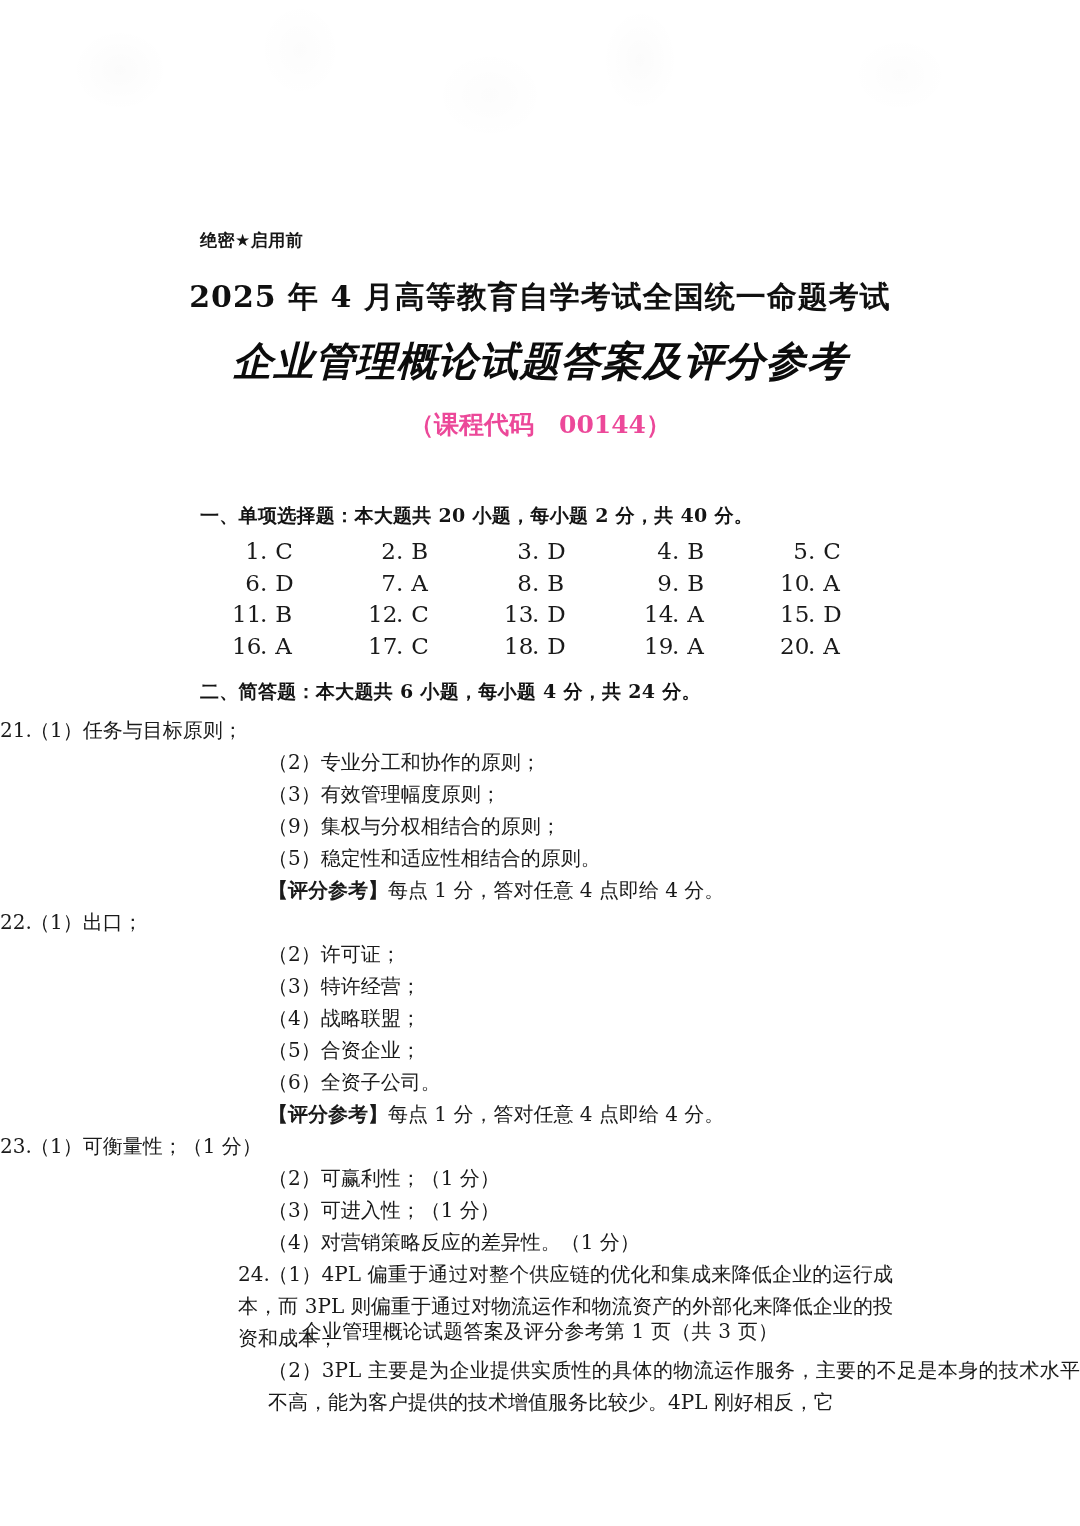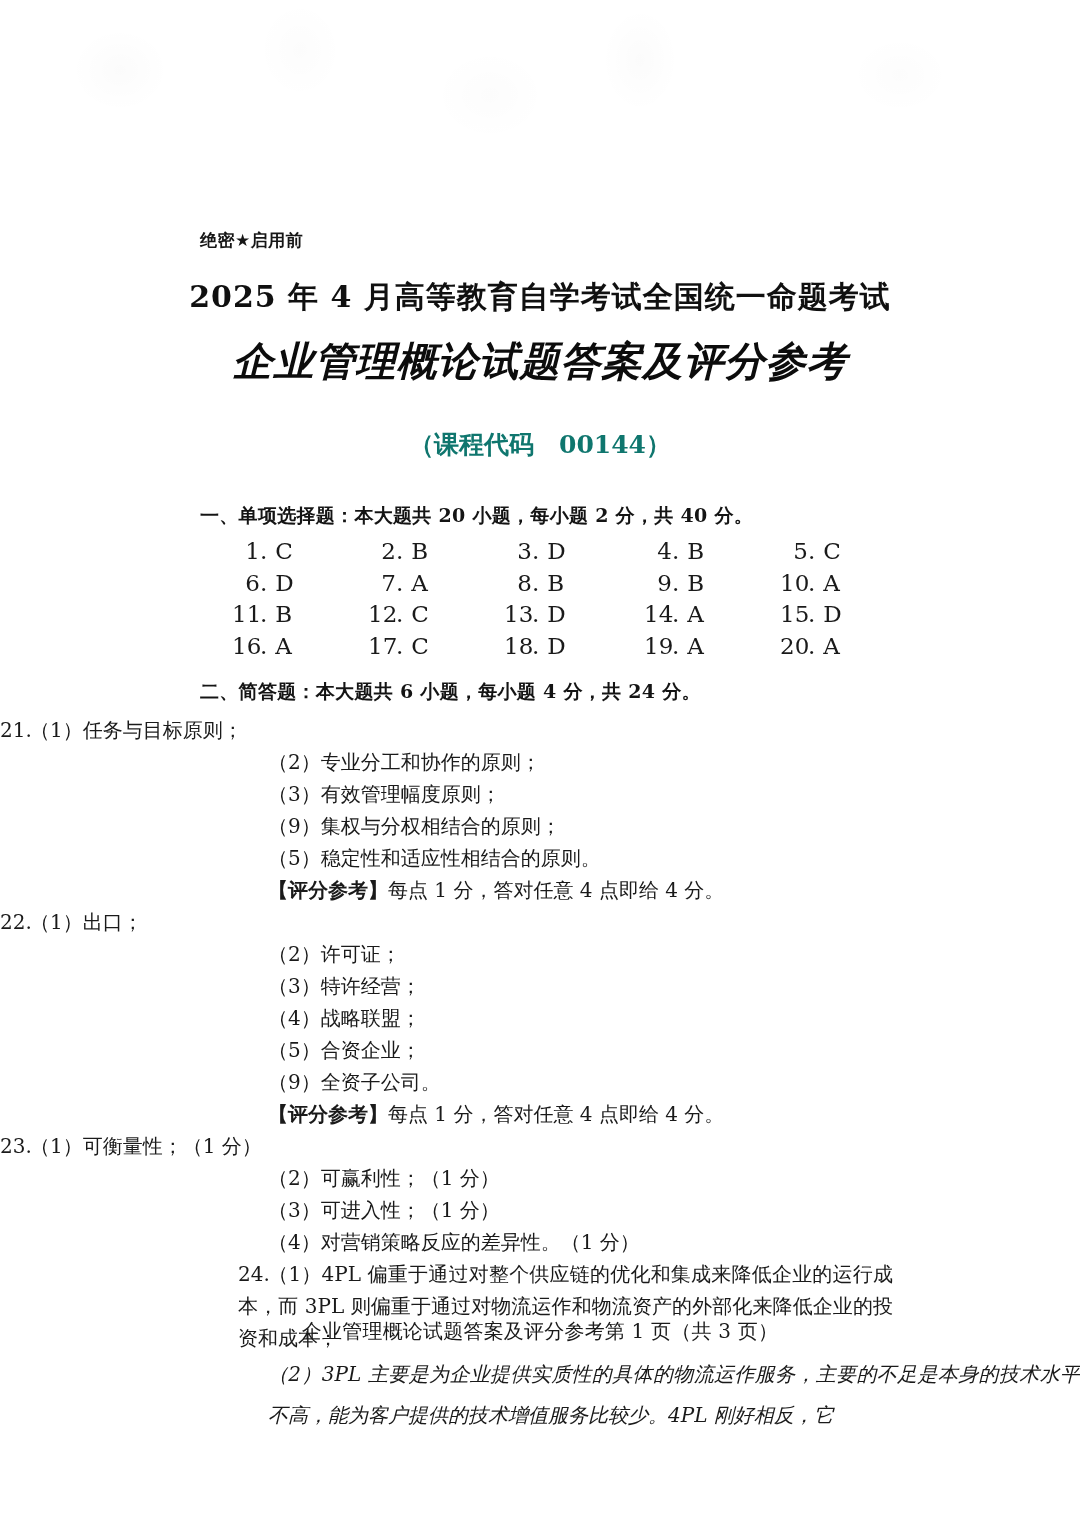--- a/index.html
+++ b/index.html
@@ -68,26 +68,26 @@
     width: 1080px;
     text-align: center;
     font-size: 40px;
     font-weight: bold;
     letter-spacing: 1px;
     color: #0c0c0c;
     font-style: italic;
   }
   .course-code {
     position: absolute;
-    left: 0; top: 428px;
+    left: 0; top: 408px;
     width: 1080px;
     text-align: center;
     font-size: 25px;
     font-weight: bold;
-    color: #0f766e;
+    color: #ec4899;
   }
 
   
   .content {
     position: absolute;
     left: 0;
     top: 500px;
     width: 1080px;
   }
 
@@ -164,26 +164,25 @@
     color: #1a1a1a;
   }
   .para .qnum {
     display: inline-block;
     width: 30px;
     text-align: right;
   }
   .para-sub {
     padding-left: 268px;
     font-size: 20px;
-    line-height: 41px;
+    line-height: 32px;
     text-align: justify;
     white-space: normal;
     color: #1a1a1a;
     text-indent: 0;
-    font-style: italic;
   }
 
   
   .footer {
     position: absolute;
     left: 0;
     top: 1316px;
     width: 1080px;
     text-align: center;
     font-size: 20px;
@@ -247,21 +246,21 @@
       <div class="qa-line lvl-sub">（5）稳定性和适应性相结合的原则。</div>
       <div class="qa-line lvl-note"><b>【评分参考】</b><span>每点 1 分，答对任意 4 点即给 4 分。</span></div>
     </div>
 
     <div class="qa-block" style="margin-top:0;">
       <div class="qa-line lvl-num"><span class="qnum">22.</span><span>（1）出口；</span></div>
       <div class="qa-line lvl-sub">（2）许可证；</div>
       <div class="qa-line lvl-sub">（3）特许经营；</div>
       <div class="qa-line lvl-sub">（4）战略联盟；</div>
       <div class="qa-line lvl-sub">（5）合资企业；</div>
-      <div class="qa-line lvl-sub">（9）全资子公司。</div>
+      <div class="qa-line lvl-sub">（6）全资子公司。</div>
       <div class="qa-line lvl-note"><b>【评分参考】</b><span>每点 1 分，答对任意 4 点即给 4 分。</span></div>
     </div>
 
     <div class="qa-block" style="margin-top:0;">
       <div class="qa-line lvl-num"><span class="qnum">23.</span><span>（1）可衡量性；（1 分）</span></div>
       <div class="qa-line lvl-sub">（2）可赢利性；（1 分）</div>
       <div class="qa-line lvl-sub">（3）可进入性；（1 分）</div>
       <div class="qa-line lvl-sub">（4）对营销策略反应的差异性。（1 分）</div>
     </div>
 

